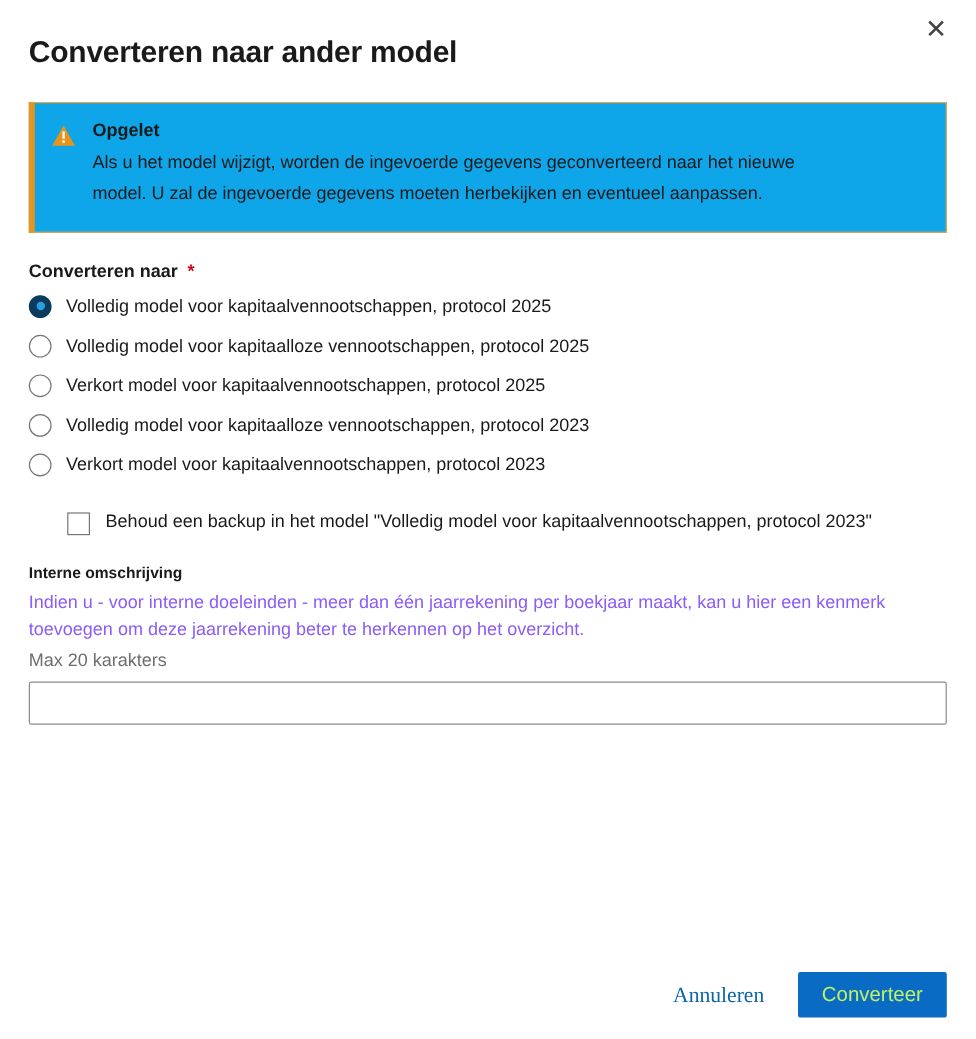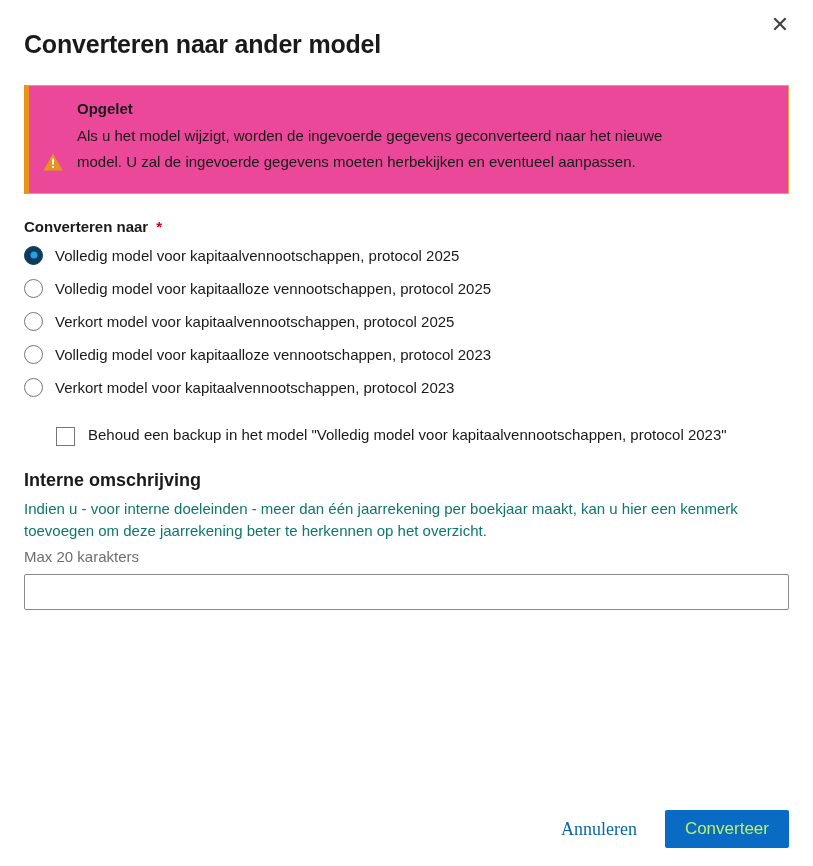--- a/index.html
+++ b/index.html
@@ -44,26 +44,25 @@
     margin: 30px 0 0 0;
     font-size: 25px;
     font-weight: bold;
     letter-spacing: -0.2px;
     color: #1a1a1a;
   }
   .warning-box {
     margin-top: 26px;
     border: 1px solid #e8a33d;
     border-left: 5px solid #e8941a;
-    background: #ec4899;
+    background: #0ea5e9;
     padding: 14px 18px 18px 14px;
     display: flex;
     gap: 14px;
     box-sizing: border-box;
-    align-items: flex-end;
   }
   .warn-icon {
     flex: 0 0 auto;
     margin-top: 4px;
   }
   .warn-body {
     flex: 1 1 auto;
   }
   .warn-title {
     font-size: 15px;
@@ -148,29 +147,29 @@
     margin-top: 3px;
   }
   .checkbox-label {
     font-size: 15px;
     line-height: 1.5;
     color: #1a1a1a;
     max-width: 740px;
   }
   .section-title {
     margin-top: 24px;
-    font-size: 18px;
+    font-size: 13px;
     font-weight: bold;
     color: #1a1a1a;
   }
   .helper-text {
     margin-top: 7px;
     font-size: 15px;
     line-height: 1.47;
-    color: #0f766e;
+    color: #8b5cf6;
     max-width: 760px;
   }
   .max-text {
     margin-top: 6px;
     font-size: 15px;
     color: #6e6e6e;
   }
   .text-input {
     margin-top: 9px;
     width: 100%;

